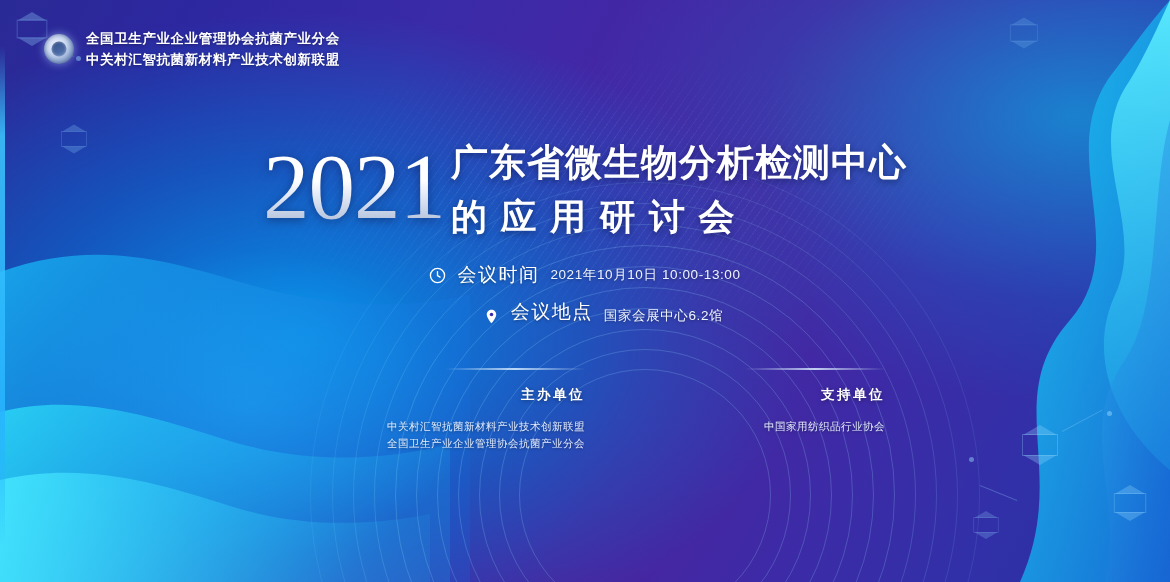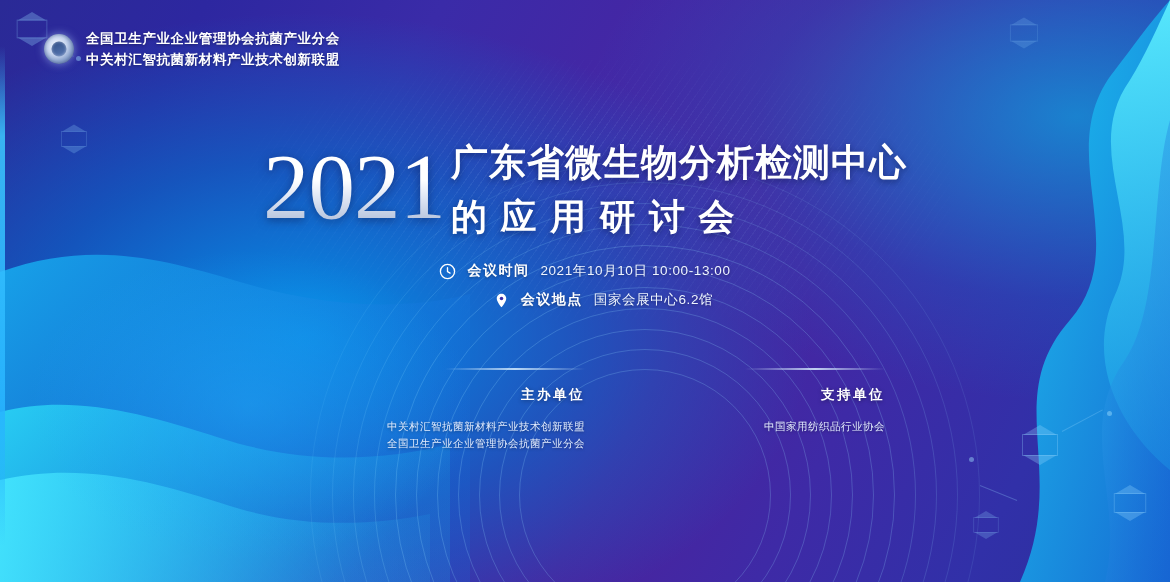--- a/index.html
+++ b/index.html
@@ -116,21 +116,21 @@
   .title-cn .l2{letter-spacing:13.5px;font-size:36px;margin-top:12px;}
 
   
   .meta{
     position:absolute;top:262px;left:0;right:0;
     display:flex;flex-direction:column;align-items:center;gap:11px;
     z-index:8;
   }
   .meta-row{display:flex;align-items:center;gap:11px;}
   .meta-row .lbl{
-    color:#ffffff;font-size:14px;font-weight:bold;letter-spacing:1.5px;
+    color:#ffffff;font-size:19px;font-weight:normal;letter-spacing:1.5px;
     text-shadow:0 1px 3px rgba(0,0,0,.35);
   }
   .meta-row .val{
     color:#eef4ff;font-size:13.5px;letter-spacing:.6px;
     text-shadow:0 1px 3px rgba(0,0,0,.35);
   }
   .ico{width:17px;height:17px;flex:0 0 auto;display:block;}
   .meta-row.loc{margin-left:36px;align-items:flex-end;}
 
   

